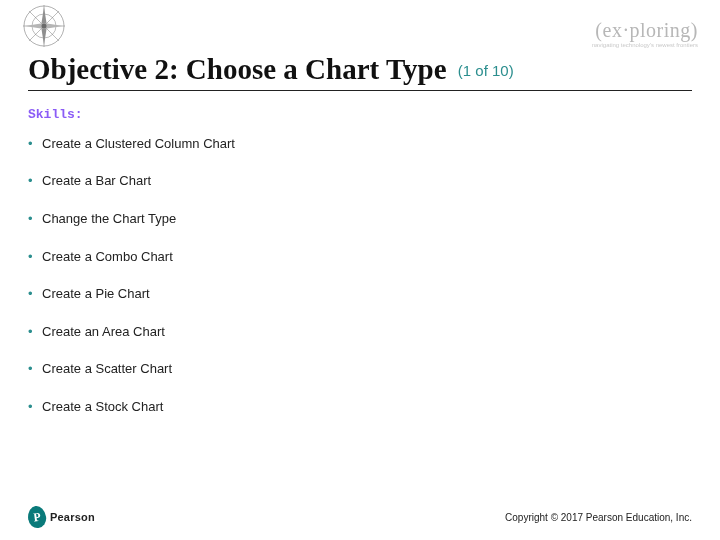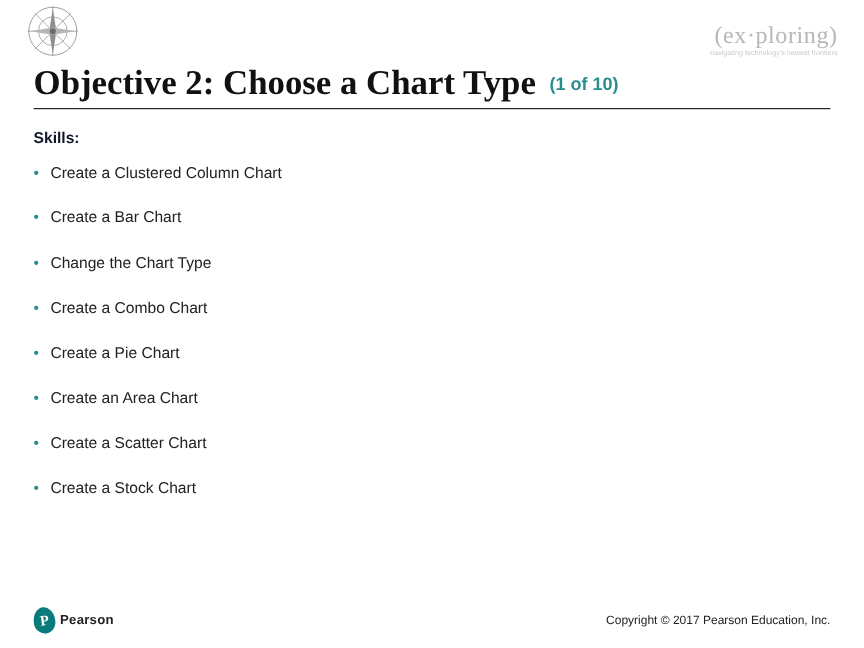--- a/index.html
+++ b/index.html
@@ -45,34 +45,35 @@
     font-family: "Times New Roman", Georgia, serif;
     font-weight: 700;
     font-size: 29px;
     color: #111;
     border-bottom: 1.5px solid #222;
     padding-bottom: 4px;
     line-height: 1.1;
   }
   .title .counter {
     font-family: "Segoe UI", Arial, sans-serif;
-    font-weight: 700;
+    font-weight: 400;
     font-size: 15px;
     color: #2b8e8e;
     vertical-align: 3px;
     margin-left: 4px;
   }
   .content {
     padding: 14px 28px 0 28px;
   }
   .skills-label {
     font-weight: 700;
     font-size: 13px;
-    color: #0f172a;
+    color: #8b5cf6;
     margin-bottom: 14px;
+    font-family: Liberation Mono, monospace;
   }
   .skill-list {
     list-style: none;
   }
   .skill-list li {
     font-size: 13px;
     font-weight: 400;
     color: #222;
     margin-bottom: 22px;
     position: relative;

